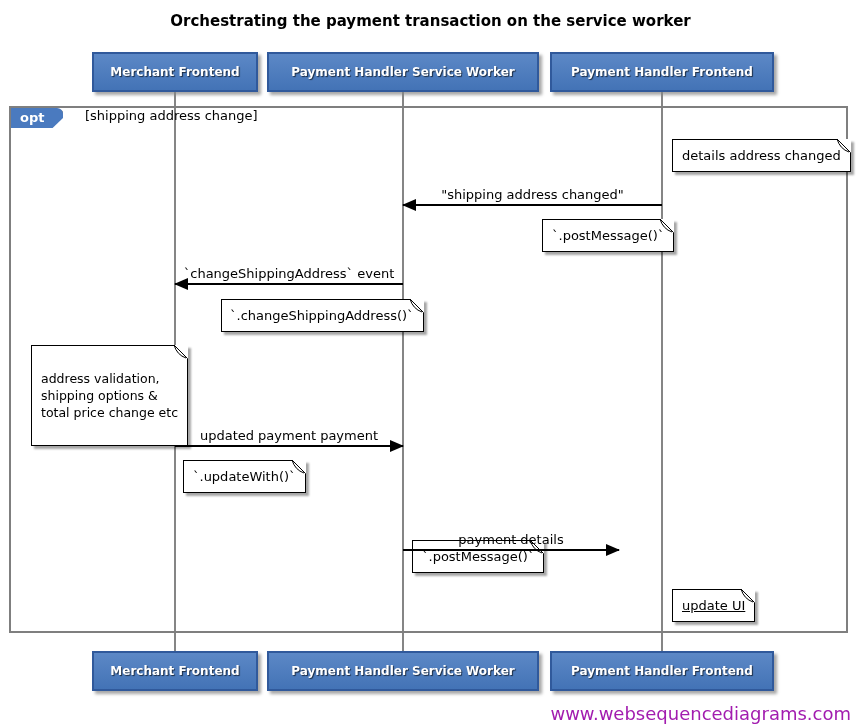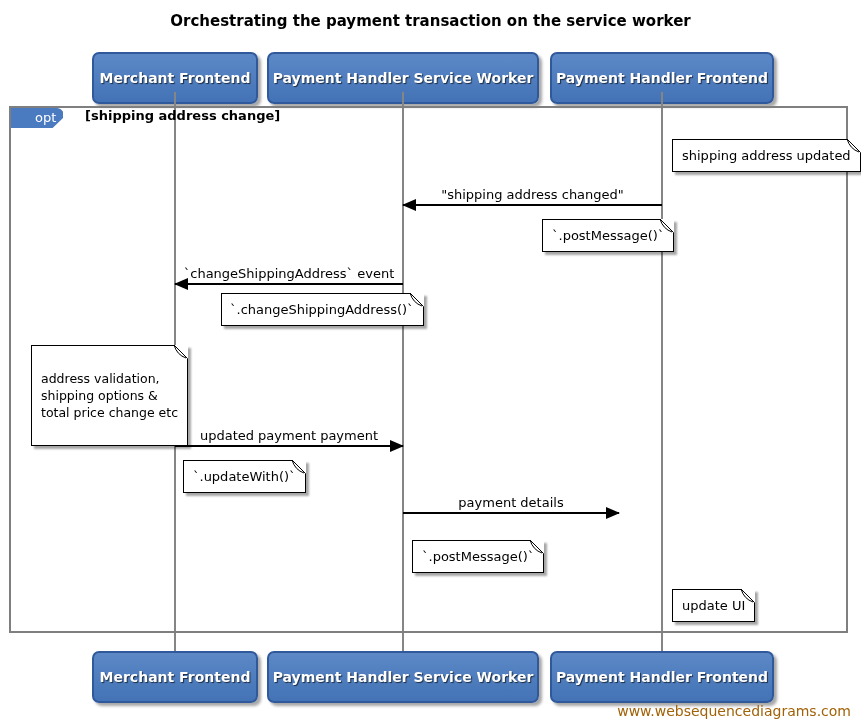--- a/index.html
+++ b/index.html
@@ -6,50 +6,50 @@
   .canvas{
     position:relative; width:861px; height:727px; background:#fff;
     font-family:"DejaVu Sans","Liberation Sans",sans-serif;
     overflow:hidden; color:#000;
   }
   .title{
     position:absolute; top:12px; left:0; width:100%;
     text-align:center; font-size:15px; font-weight:bold;
   }
   .actor{
-    position:absolute; height:52px; box-sizing:border-box;
+    position:absolute; height:40px; box-sizing:border-box;
     background:linear-gradient(var(--actor-fill-top,#5c88c6),var(--actor-fill-bottom,#4373b6));
     border:2px solid var(--actor-border,#30599b);
-    border-radius:7px;
+    border-radius:0;
     display:flex; align-items:center; justify-content:center;
-    color:var(--text-on-blue,#fff); font-weight:bold; font-size:14px;
+    color:var(--text-on-blue,#fff); font-weight:bold; font-size:12px;
     white-space:nowrap;
     text-shadow:1px 1px 1px rgba(0,0,0,0.65);
     box-shadow:3px 3px 3px rgba(0,0,0,0.35);
   }
   .lifeline{
     position:absolute; top:92px; height:559px; width:2px;
     background:var(--lifeline,#858585);
   }
   .frame{
     position:absolute; left:9px; top:106px; width:839px; height:527px;
     border:2px solid var(--frame-border,#7f7f7f); box-sizing:border-box;
   }
   .opt-tab{
     position:absolute; left:11px; top:108px; width:52px; height:20px;
     background:var(--tab-fill,#4a7abf);
-    color:var(--text-on-blue,#fff); font-weight:normal; font-size:13px;
-    line-height:20px; padding-left:24px; box-sizing:border-box;
+    color:var(--text-on-blue,#fff); font-weight:bold; font-size:13px;
+    line-height:20px; padding-left:9px; box-sizing:border-box;
     border-radius:0 6px 0 0;
     clip-path:polygon(0 0,100% 0,100% 50%,80% 100%,0 100%);
     filter:drop-shadow(1px 1px 0px #888);
   }
   .guard{
     position:absolute; left:85px; top:108px;
-    font-size:13px; font-weight:bold; white-space:nowrap;
+    font-size:13px; font-weight:normal; white-space:nowrap;
   }
   .note{
     position:absolute; background:var(--note-bg,#fff);
     border:1px solid var(--note-border,#000);
     box-shadow:3px 3px 2px rgba(0,0,0,0.35);
     padding:7px 9px; font-size:13px; line-height:17px;
     white-space:pre-line;
   }
   .note .note-text{white-space:pre-line;}
   .note.nowrap, .note.nowrap .note-text{white-space:nowrap;}
@@ -65,21 +65,21 @@
     left:-1px; top:-5px;
     border-width:6px 14px 6px 0;
     border-color:transparent var(--arrow,#000) transparent transparent;
   }
   .head.right{
     right:-1px; top:-5px;
     border-width:6px 0 6px 14px;
     border-color:transparent transparent transparent var(--arrow,#000);
   }
   .watermark{
-    position:absolute; right:10px; top:703px; font-size:14px; color:#a16207;text-align:center;
+    position:absolute; right:10px; top:703px; font-size:18px; color:#a21caf;text-align:center;
   }
 </style>
 </head>
 <body>
 
 <div class="canvas">
 
   <div class="title">Orchestrating the payment transaction on the service worker</div>
 
   <div class="actor" style="left:92px;top:52px;width:166px;">Merchant Frontend</div>
@@ -88,38 +88,38 @@
 
   <div class="lifeline" style="left:174px;"></div>
   <div class="lifeline" style="left:402px;"></div>
   <div class="lifeline" style="left:661px;"></div>
 
   <div class="frame"></div>
   <div class="opt-tab">opt</div>
   <div class="guard">[shipping address change]</div>
 
   <div class="note nowrap" style="left:672px;top:139px;">
-    <span class="note-text">shipping address updated</span>
+    <span class="note-text">details address changed</span>
     <svg class="fold" width="14" height="14" viewBox="0 0 14 14">
       <path d="M0 0 L14 0 L14 14 Z" fill="#ffffff" stroke="none"></path>
       <path d="M0 0 L13.5 13.5" stroke="#000" stroke-width="1" fill="none"></path>
       <path d="M0 0 Q3 10 12 13" stroke="#000" stroke-width="1" fill="none"></path>
     </svg>
   </div>
 
   <div class="note nowrap" style="left:542px;top:219px;">
     <span class="note-text">`.postMessage()`</span>
     <svg class="fold" width="14" height="14" viewBox="0 0 14 14">
       <path d="M0 0 L14 0 L14 14 Z" fill="#ffffff" stroke="none"></path>
       <path d="M0 0 L13.5 13.5" stroke="#000" stroke-width="1" fill="none"></path>
       <path d="M0 0 Q3 10 12 13" stroke="#000" stroke-width="1" fill="none"></path>
     </svg>
   </div>
 
-  <div class="note nowrap" style="left:221px;top:293px;padding-left:8px;">
+  <div class="note nowrap" style="left:221px;top:299px;padding-left:8px;">
     <span class="note-text">`.changeShippingAddress()`</span>
     <svg class="fold" width="14" height="14" viewBox="0 0 14 14">
       <path d="M0 0 L14 0 L14 14 Z" fill="#ffffff" stroke="none"></path>
       <path d="M0 0 L13.5 13.5" stroke="#000" stroke-width="1" fill="none"></path>
       <path d="M0 0 Q3 10 12 13" stroke="#000" stroke-width="1" fill="none"></path>
     </svg>
   </div>
 
   <div class="note nowrap" style="left:183px;top:460px;">
     <span class="note-text">`.updateWith()`</span>
@@ -143,21 +143,21 @@
 
   <div class="note nowrap" style="left:412px;top:540px;">
     <span class="note-text">`.postMessage()`</span>
     <svg class="fold" width="14" height="14" viewBox="0 0 14 14">
       <path d="M0 0 L14 0 L14 14 Z" fill="#ffffff" stroke="none"></path>
       <path d="M0 0 L13.5 13.5" stroke="#000" stroke-width="1" fill="none"></path>
       <path d="M0 0 Q3 10 12 13" stroke="#000" stroke-width="1" fill="none"></path>
     </svg>
   </div>
 
-  <div class="note nowrap" style="left:672px;top:589px;">
+  <div class="note nowrap" style="left:672px;top:589px;text-decoration:underline;">
     <span class="note-text">update UI</span>
     <svg class="fold" width="14" height="14" viewBox="0 0 14 14">
       <path d="M0 0 L14 0 L14 14 Z" fill="#ffffff" stroke="none"></path>
       <path d="M0 0 L13.5 13.5" stroke="#000" stroke-width="1" fill="none"></path>
       <path d="M0 0 Q3 10 12 13" stroke="#000" stroke-width="1" fill="none"></path>
     </svg>
   </div>
 
   <div class="msg" style="left:403px;top:187px;width:259px;">
     <div class="msg-label">"shipping address changed"</div>
@@ -173,21 +173,21 @@
     </div>
   </div>
 
   <div class="msg" style="left:175px;top:428px;width:228px;">
     <div class="msg-label">updated payment payment</div>
     <div class="msg-line">
       <span class="head right"></span>
     </div>
   </div>
 
-  <div class="msg" style="left:403px;top:495px;width:216px;">
+  <div class="msg" style="left:403px;top:532px;width:216px;">
     <div class="msg-label">payment details</div>
     <div class="msg-line">
       <span class="head right"></span>
     </div>
   </div>
 
   <div class="actor" style="left:92px;top:651px;width:166px;">Merchant Frontend</div>
   <div class="actor" style="left:267px;top:651px;width:272px;">Payment Handler Service Worker</div>
   <div class="actor" style="left:550px;top:651px;width:224px;">Payment Handler Frontend</div>
 

